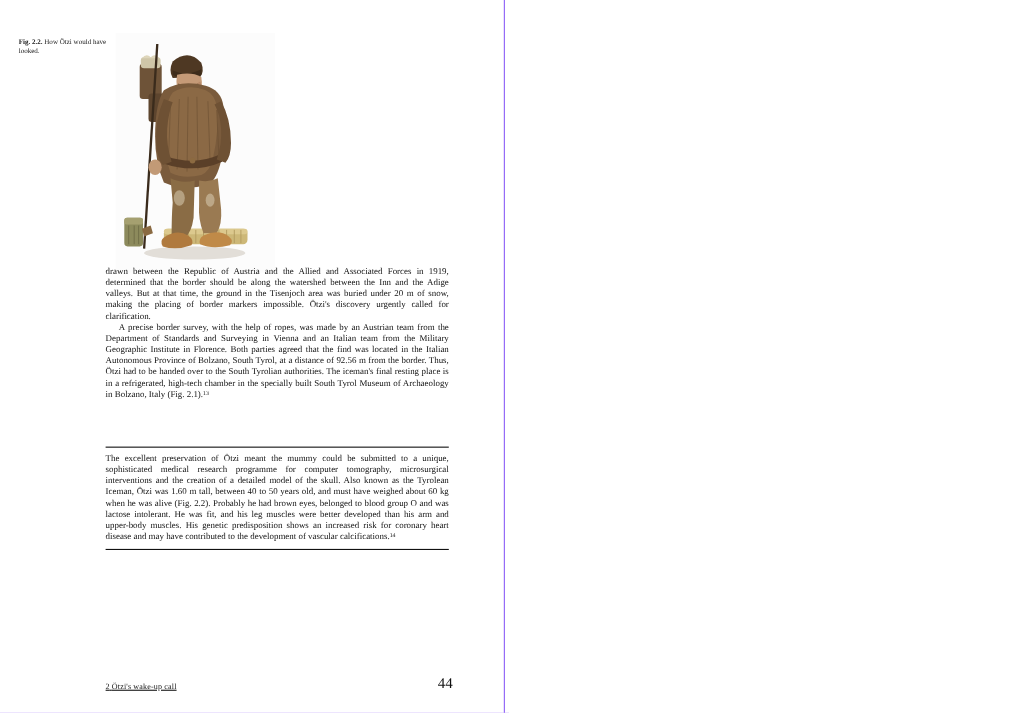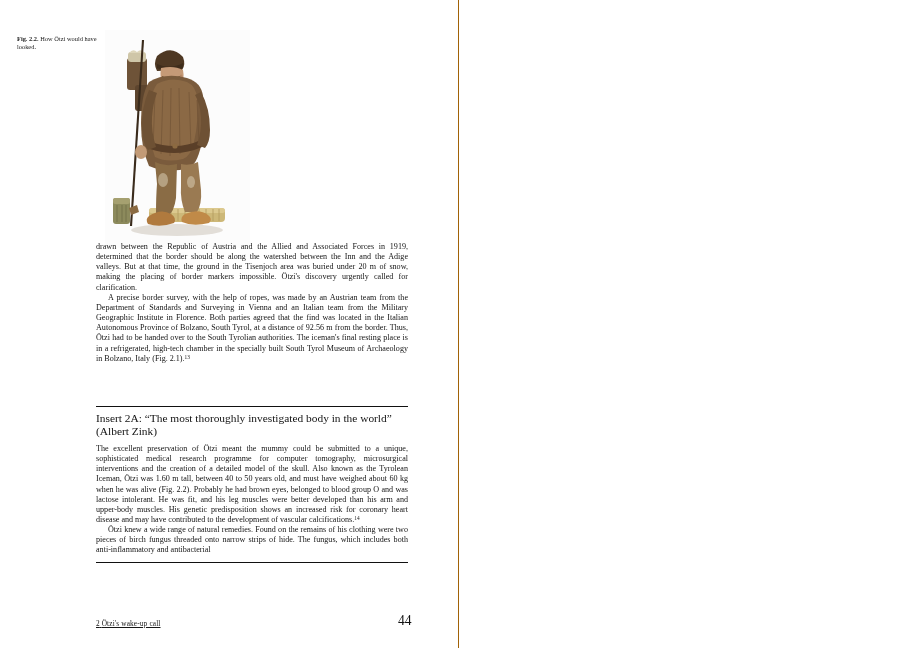--- a/index.html
+++ b/index.html
@@ -11,21 +11,21 @@
     width: 917px;
     height: 648px;
     overflow: hidden;
     font-family: "Liberation Serif", serif;
     color: #141414;
   }
   .spread {
     position: relative;
     width: 917px;
     height: 648px;
-    background: #a16207;
+    background: #8b5cf6;
   }
 
   
   .page {
     position: absolute;
     top: 0;
     height: 648px;
     background: #ffffff;
   }
   .page-left  { left: 0;   width: 458px; }
@@ -214,24 +214,22 @@
         <path d="M24 178 l8 -3 l2 7 l-8 3z" fill="#8a6a42"></path>
       </svg>
     </div>
 
     <div class="textcol" style="left:96px; top:242px; width:312px;">
       <p>drawn between the Republic of Austria and the Allied and Associated Forces in 1919, determined that the border should be along the watershed between the Inn and the Adige valleys. But at that time, the ground in the Tisenjoch area was buried under 20 m of snow, making the placing of border markers impossible. Ötzi's discovery urgently called for clarification.</p>
       <p class="indent"><span>A precise border survey, with the help of ropes, was made by an Austrian team from the Department of Standards and Surveying in Vienna and an Italian team from the Military Geographic Institute in Florence. Both parties agreed that the find was located in the Italian Autonomous Province of Bolzano, South Tyrol, at a distance of 92.56 m from the border. Thus, Ötzi had to be handed over to the South Tyrolian authorities. The iceman's final resting place is in a refrigerated, high-tech chamber in the specially built South Tyrol Museum of Archaeology in Bolzano, Italy (Fig. 2.1).</span><sup>13</sup></p>
     </div>
 
     <div class="insert-box" style="left:96px; top:406px; width:312px;">
-      <div class="insert-title">Insert 2A: “The most thoroughly investigated body in the world” (Albert Zink)</div>
       <div class="insert-body">
         <p><span>The excellent preservation of Ötzi meant the mummy could be submitted to a unique, sophisticated medical research programme for computer tomography, microsurgical interventions and the creation of a detailed model of the skull. Also known as the Tyrolean Iceman, Ötzi was 1.60 m tall, between 40 to 50 years old, and must have weighed about 60 kg when he was alive (Fig. 2.2). Probably he had brown eyes, belonged to blood group O and was lactose intolerant. He was fit, and his leg muscles were better developed than his arm and upper-body muscles. His genetic predisposition shows an increased risk for coronary heart disease and may have contributed to the development of vascular calcifications.</span><sup>14</sup></p>
-        <p class="indent">Ötzi knew a wide range of natural remedies. Found on the remains of his clothing were two pieces of birch fungus threaded onto narrow strips of hide. The fungus, which includes both anti-inflammatory and antibacterial</p>
       </div>
     </div>
 
     <div class="folio" style="left:96px; top:619px;">
       <span class="folio-chapter">2</span>
       <span class="folio-chapter">Ötzi's wake-up call</span>
     </div>
     <div class="folio-page" style="left:398px; top:613px;">44</div>
   </div>
 

